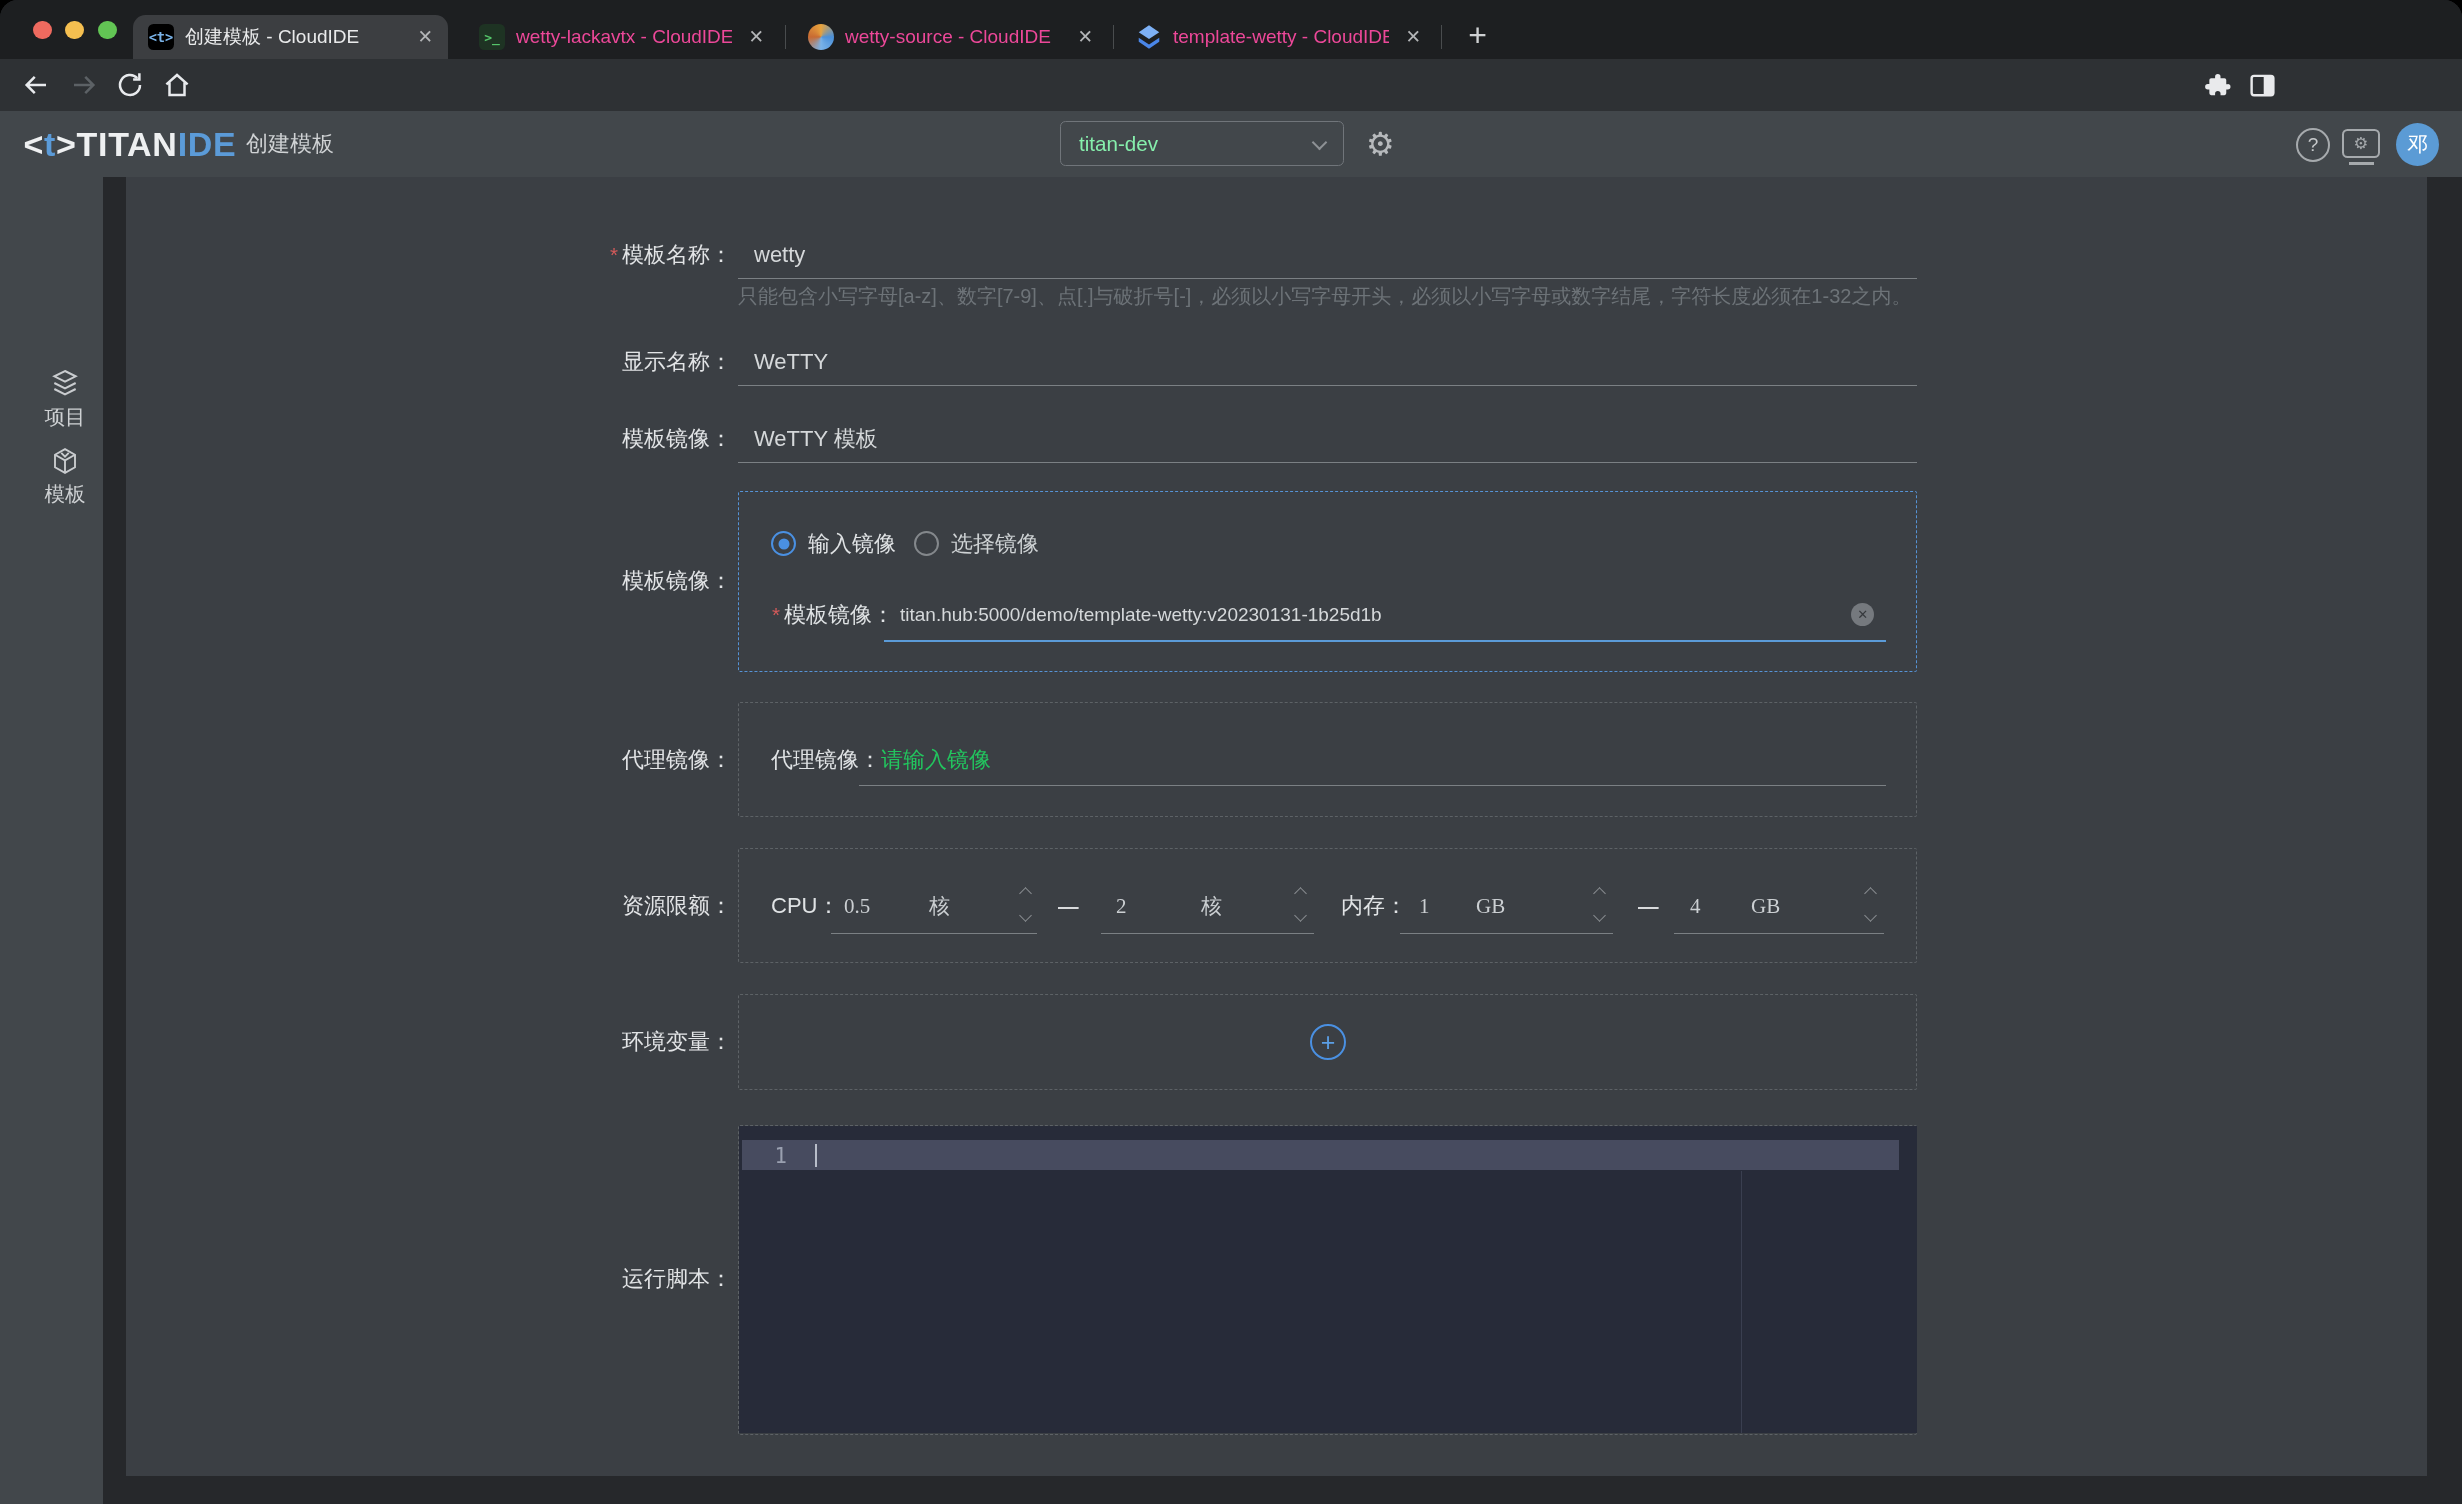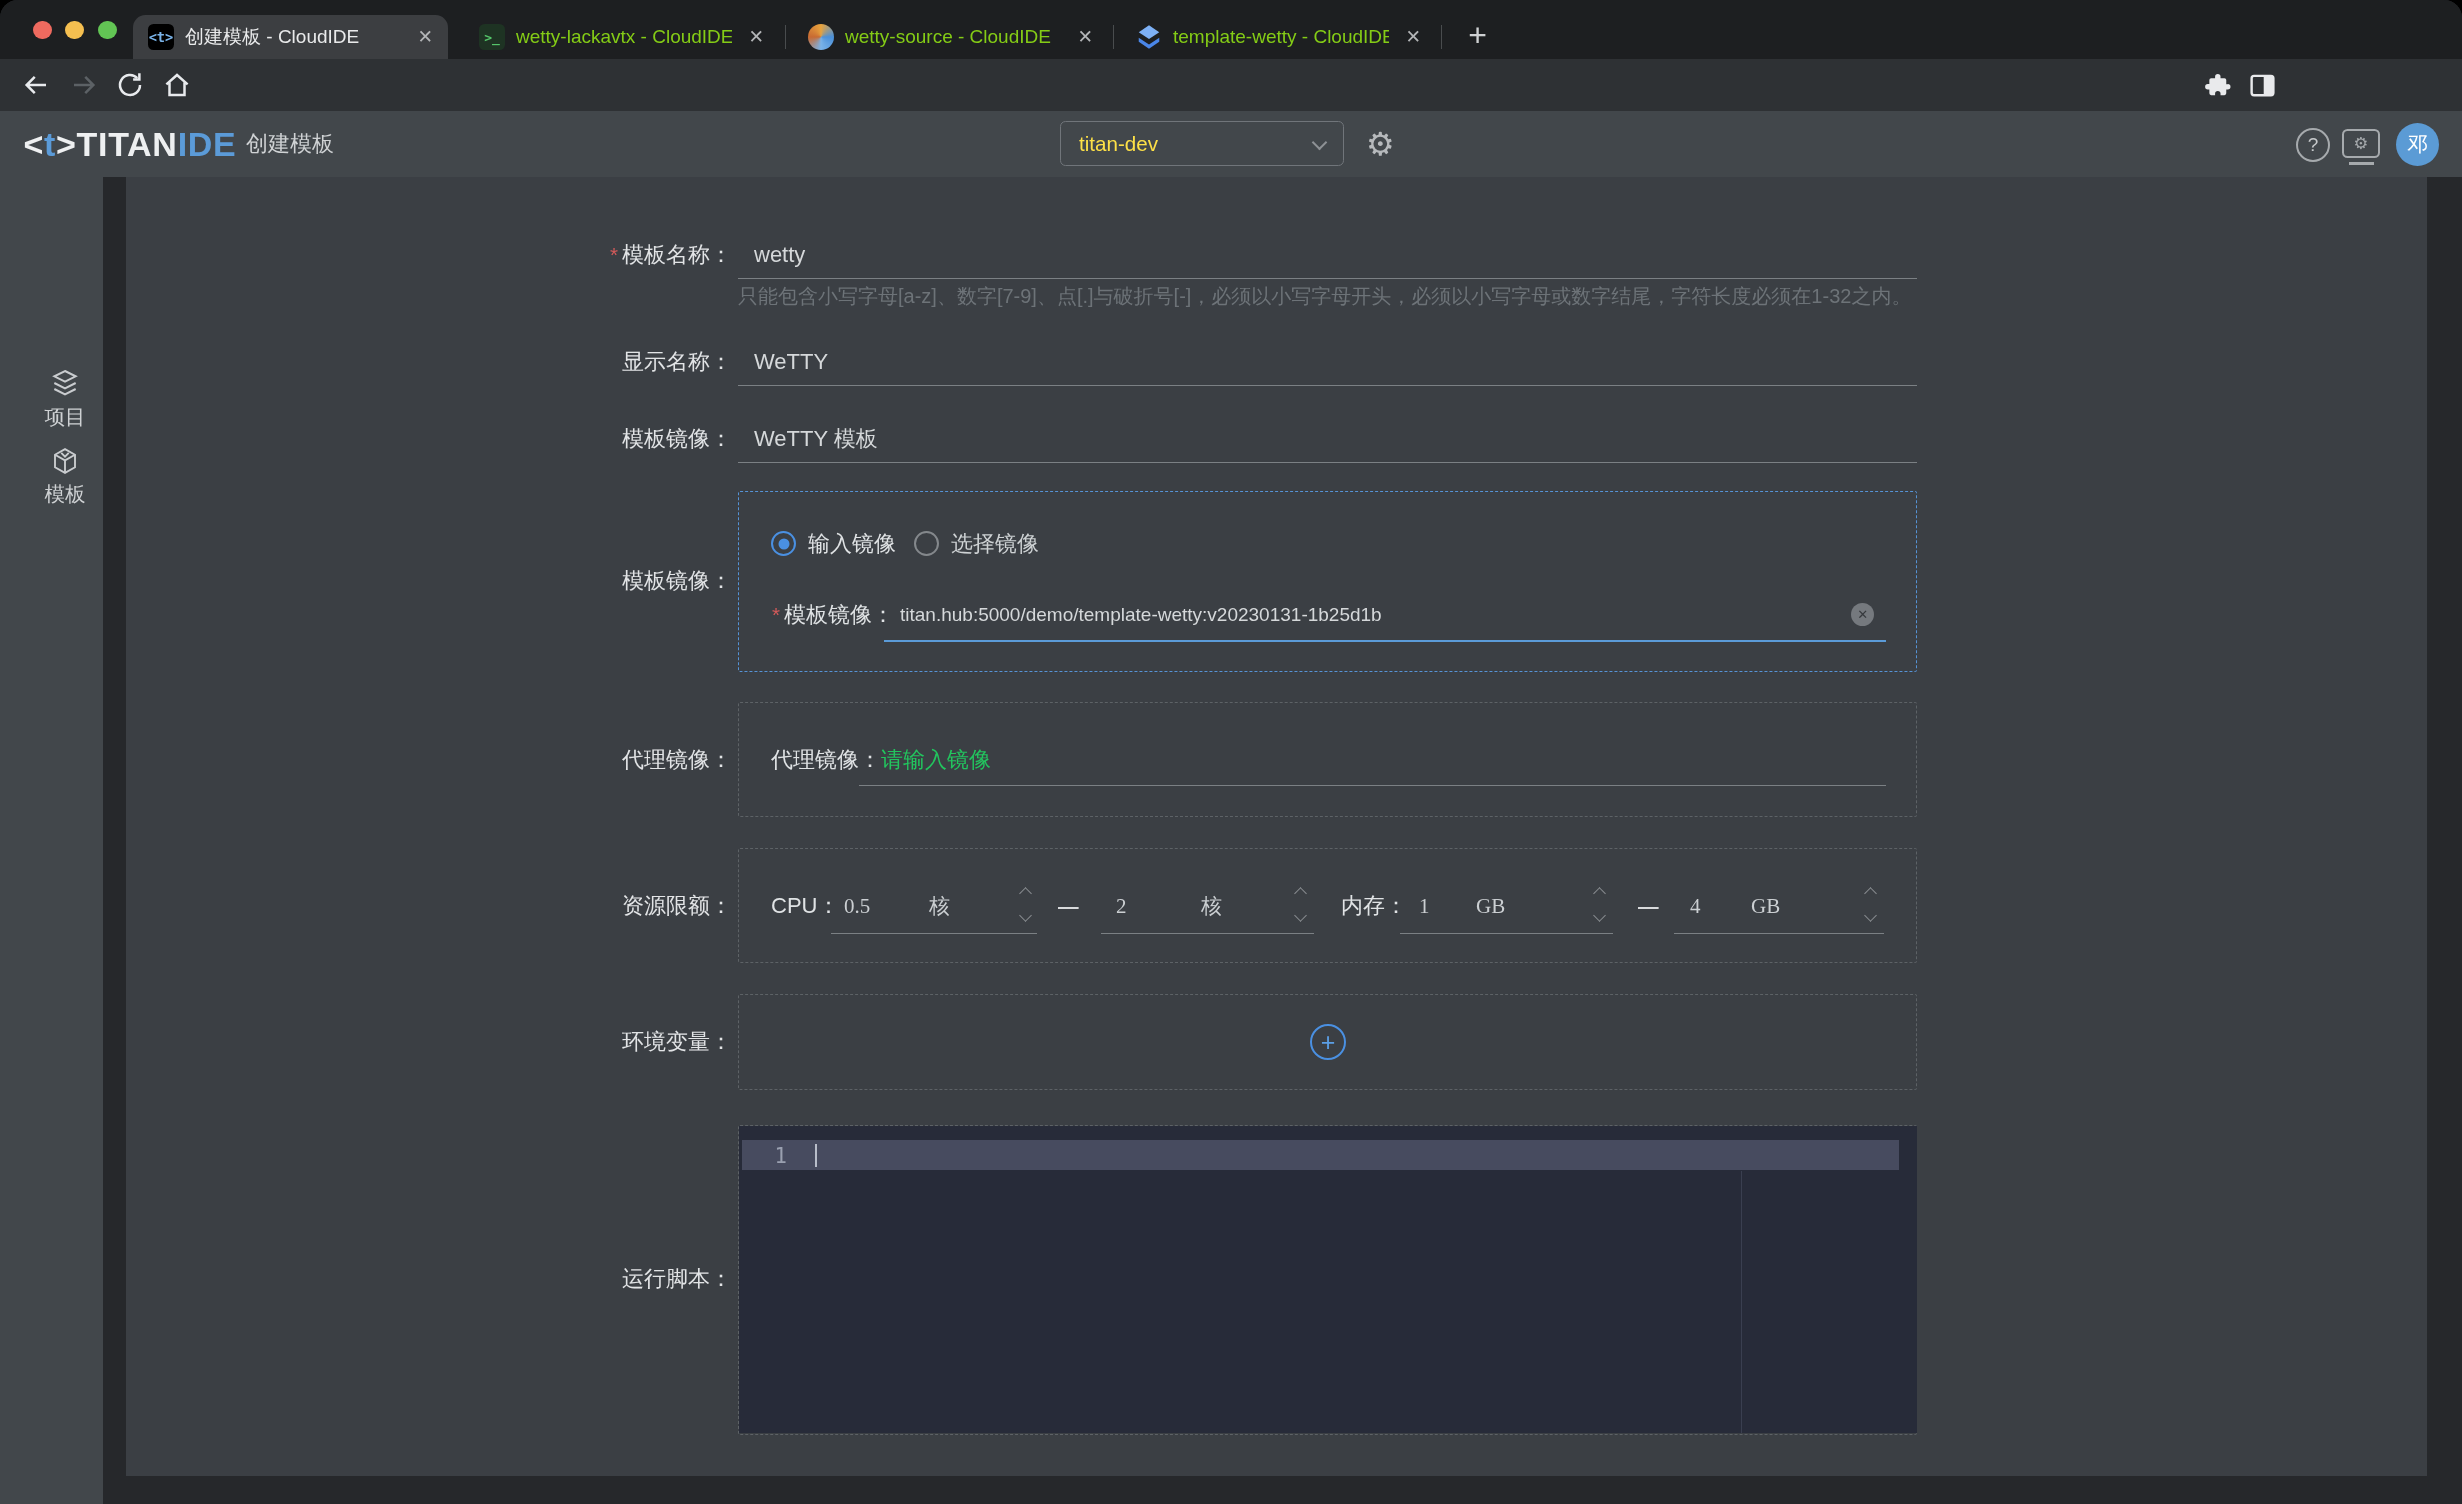--- a/index.html
+++ b/index.html
@@ -8,21 +8,21 @@
   .window { position: relative; width: 2462px; height: 1505px; overflow: hidden;
             border-radius: 18px 18px 0 0; background: #26282b; }
   .abs { position: absolute; }
 
   
   .tabstrip { left:0; top:0; width:2462px; height:59px; background:#1d1f21; }
   .light { position:absolute; width:18.6px; height:18.6px; border-radius:50%; top:20.6px; }
   .tab { position:absolute; top:15px; height:44px; width:315px; display:flex; align-items:center;
          gap:11px; padding:0 15px; cursor:default; }
   .tab.active { background:#3c3e41; border-radius:12.4px 12.4px 0 0; }
-  .tab-title { font-size:19px; color:#84cc16; white-space:nowrap; overflow:hidden; flex:1 1 auto; }
+  .tab-title { font-size:19px; color:#ec4899; white-space:nowrap; overflow:hidden; flex:1 1 auto; }
   .tab.active .tab-title { color:#e9eaeb; }
   .tab-close { font-size:18.6px; color:#b3b5b7; flex:0 0 auto; padding-left:5.5px; }
   .fav { width:26px; height:26px; border-radius:5.5px; flex:0 0 auto; display:flex;
          align-items:center; justify-content:center; font-weight:bold; }
   .tabsep { position:absolute; top:25.4px; width:1.4px; height:23.4px; background:#494c4e; }
 
   .toolbar { left:0; top:59px; width:2462px; height:52px; background:#2e3134; }
   .urlpill { position:absolute; left:196px; top:66px; width:1986px; height:38px; border-radius:19px;
              background:#1f2124; display:flex; align-items:center; padding:0 15px 0 20.6px; }
   .urlhost { font-size:20.6px; color:#e8eaed; margin-left:11px; }
@@ -35,21 +35,21 @@
 
   
   .appheader { left:0; top:111px; width:2462px; height:66px; background:#42474b; }
   .logo { position:absolute; left:23.4px; top:50%; transform:translateY(-50%);
           font-size:34px; font-weight:bold; letter-spacing:0.7px; white-space:nowrap; }
   .logo .wt { color:#eef0f1; } .logo .bl { color:#5b9bd8; }
   .pagetitle { position:absolute; left:246px; top:50%; transform:translateY(-50%);
                font-size:22px; color:#cfd2d4; }
   .envselect { position:absolute; left:1060px; top:10.3px; width:284px; height:45px;
                border:1.4px solid #70757a; border-radius:5.5px; display:flex; align-items:center; }
-  .envselect span { font-size:20.6px; color:#fde047; margin-left:18px; }
+  .envselect span { font-size:20.6px; color:#86efac; margin-left:18px; }
   .chev { width:11px; height:11px; border-left:2.1px solid #8d9195; border-top:2.1px solid #8d9195; }
   .chev.down { transform:rotate(225deg); }
   .gearchar { position:absolute; left:1366px; top:50%; transform:translateY(-50%);
               font-size:32px; color:#b6b9bc; font-family:"DejaVu Sans",sans-serif; }
   .helpcircle { position:absolute; left:2296px; top:16.5px; width:34px; height:34px; border-radius:50%;
                 border:2.1px solid #a6aaad; color:#c6c9cb; font-size:19px; display:flex;
                 align-items:center; justify-content:center; }
   .monitoricon { position:absolute; left:2342px; top:18px; width:38px; height:29px;
                  border:2.1px solid #a6aaad; border-radius:5.5px; display:flex; align-items:center;
                  justify-content:center; font-size:16.5px; color:#a6aaad;

